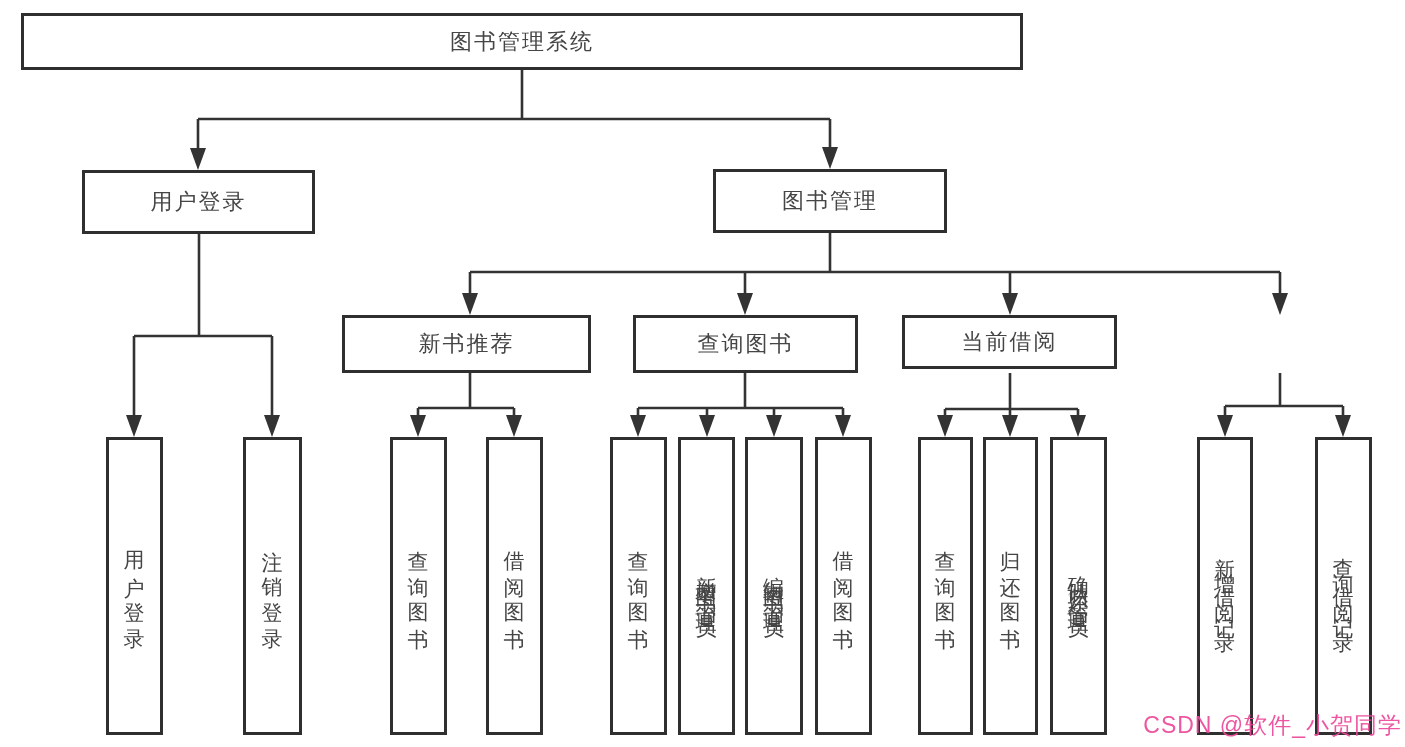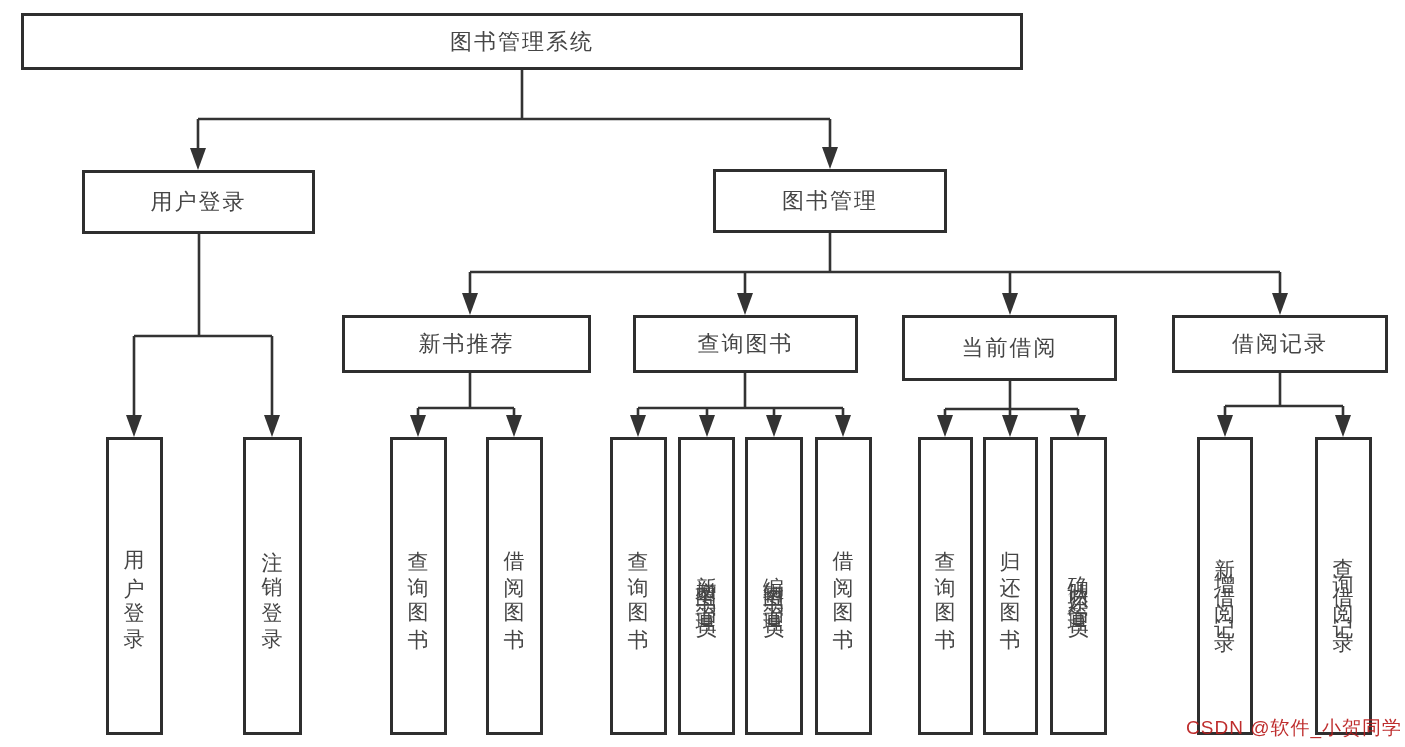--- a/index.html
+++ b/index.html
@@ -36,22 +36,22 @@
     line-height:1;
     white-space:nowrap;
   }
   .box.v.short span{letter-spacing:26px;}
   .box.v.mid span{letter-spacing:15px;}
   .box.v.long span{letter-spacing:6px;}
   .watermark{
     position:absolute;
     right:3px;
     bottom:6px;
-    font-size:19px;
-    color:#b91c1c;
+    font-size:23px;
+    color:#ec4899;
     opacity:.92;
     letter-spacing:1px;
     white-space:nowrap;
   }
 </style>
 </head>
 <body>
 
 <div class="stage">
 
@@ -101,25 +101,22 @@
   <div class="box h" style="left:713px;top:169px;width:234px;height:64px">
     <span>图书管理</span>
   </div>
 
   <div class="box h" style="left:342px;top:315px;width:249px;height:58px">
     <span>新书推荐</span>
   </div>
   <div class="box h" style="left:633px;top:315px;width:225px;height:58px">
     <span>查询图书</span>
   </div>
-  <div class="box h" style="left:902px;top:315px;width:215px;height:66px">
+  <div class="box h" style="left:902px;top:315px;width:215px;height:54px">
     <span>当前借阅</span>
-  </div>
-  <div class="box h" style="left:1172px;top:315px;width:216px;height:58px">
-    <span>借阅记录</span>
   </div>
 
   <div class="box v short" style="left:106px;top:437px;width:57px;height:298px">
     <span>用户登录</span>
   </div>
   <div class="box v short" style="left:243px;top:437px;width:59px;height:298px">
     <span>注销登录</span>
   </div>
 
   <div class="box v short" style="left:390px;top:437px;width:57px;height:298px">

